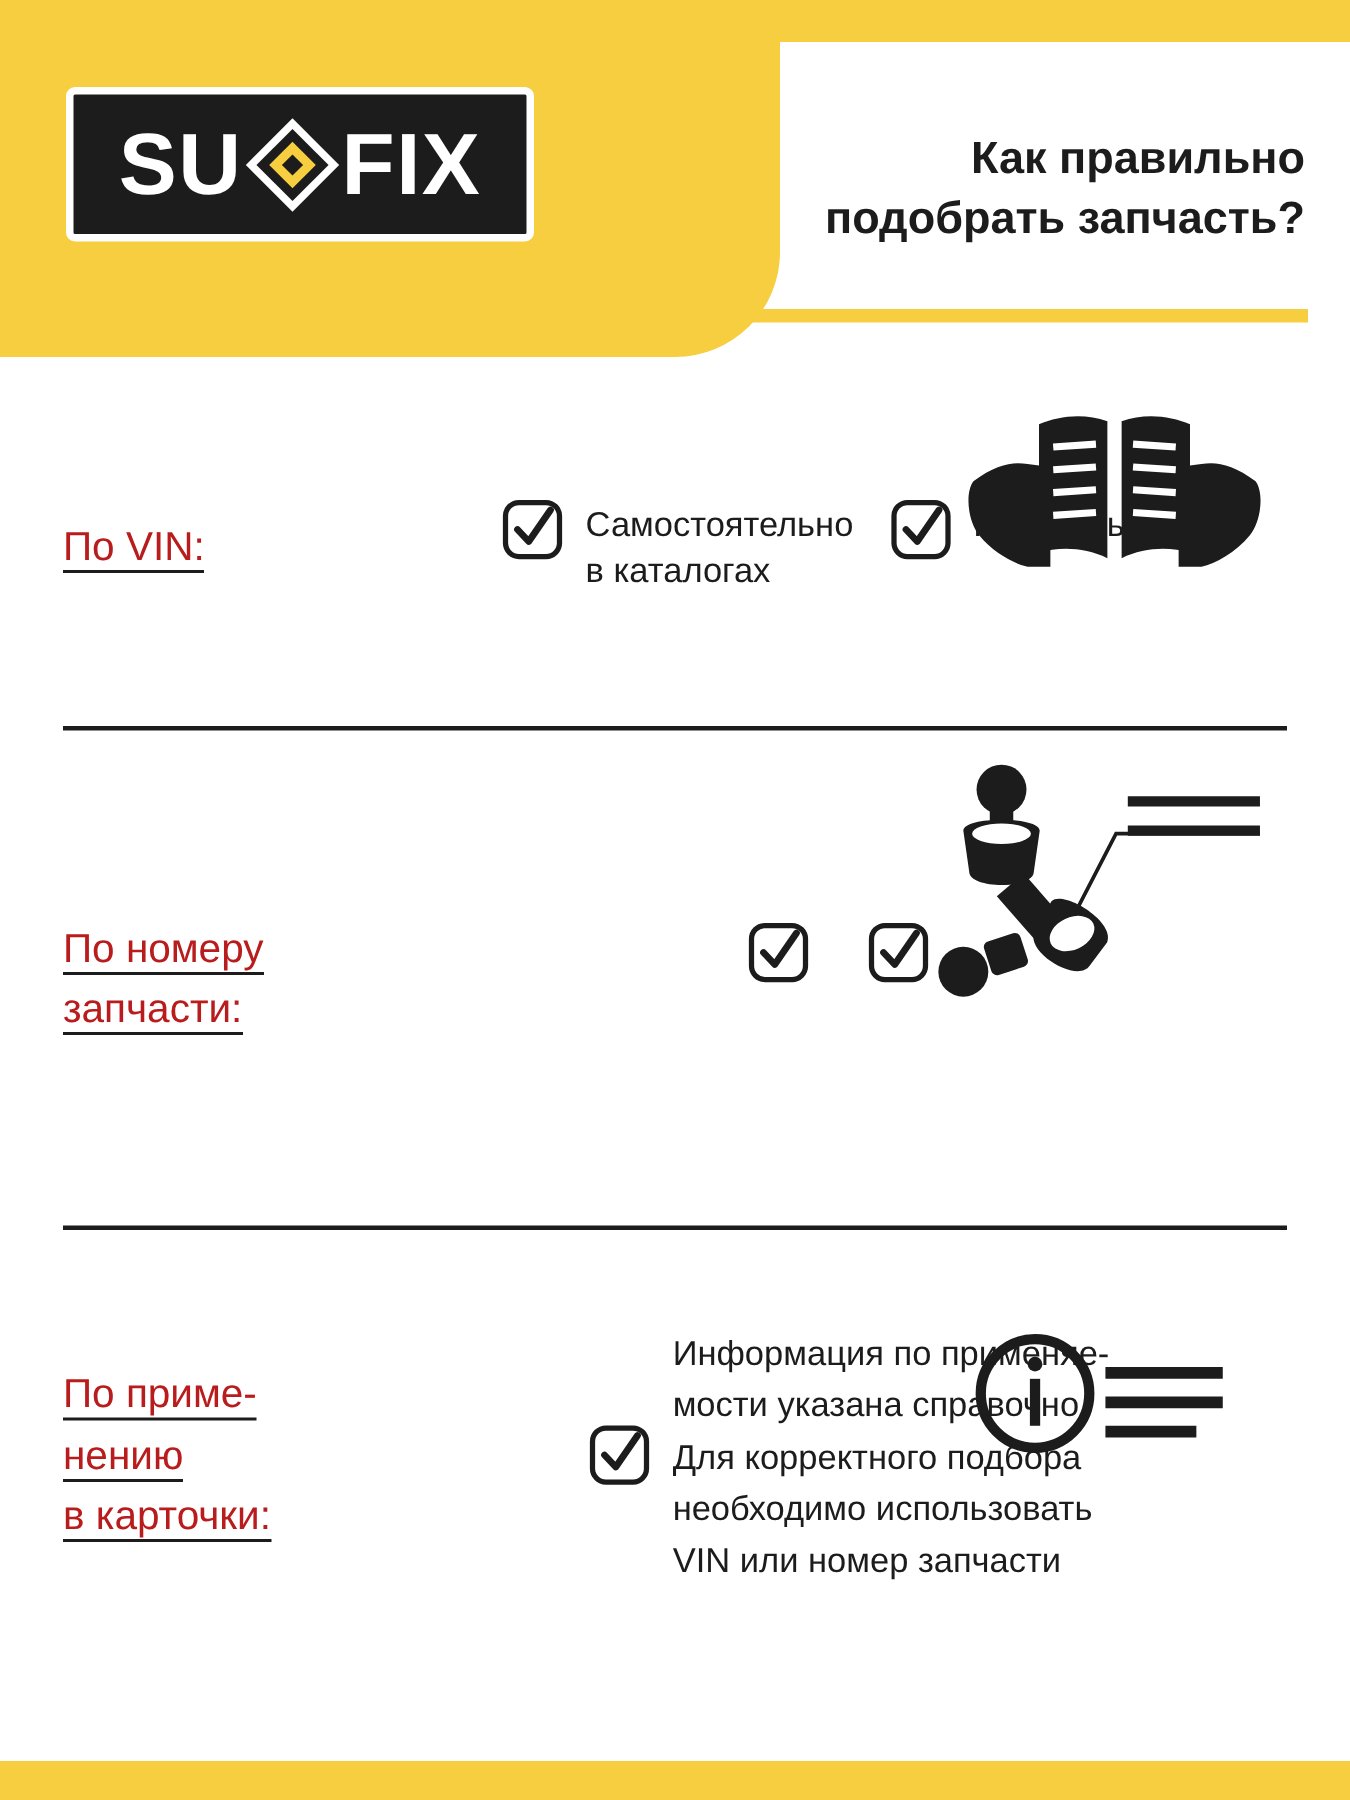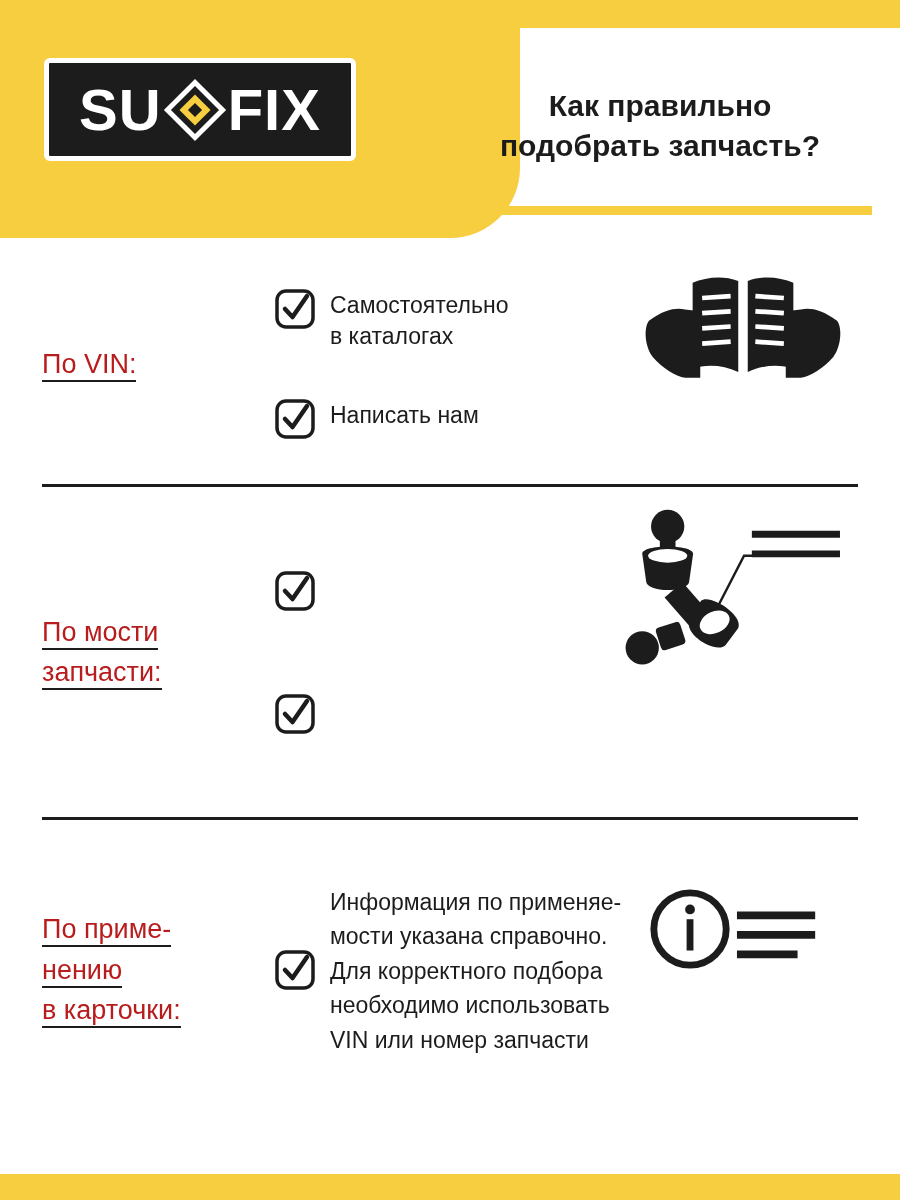--- a/index.html
+++ b/index.html
@@ -120,21 +120,21 @@
     margin-top: -5px;
     background: #1c1c1c;
     transform: rotate(45deg);
   }
 
   .header-title {
     position: absolute;
     right: 30px;
     top: 86px;
     width: 420px;
-    text-align: center;
+    text-align: right;
     font-family: "Liberation Sans", sans-serif;
     font-weight: bold;
     font-size: 30px;
     line-height: 1.32;
     color: #1c1c1c;
   }
   .header-underline {
     position: absolute;
     right: 28px;
     top: 206px;
@@ -172,21 +172,21 @@
   .sec-label span {
     border-bottom: 2px solid #1c1c1c;
     padding-bottom: 1px;
     display: inline;
     box-decoration-break: clone;
     -webkit-box-decoration-break: clone;
   }
   .sec-items {
     flex: 1 1 auto;
     display: flex;
-    flex-direction: column;
+    flex-direction: row;
     justify-content: center;
     gap: 24px;
   }
   .item {
     display: flex;
     align-items: flex-start;
     margin: 11px 0;
   }
   .check {
     flex: 0 0 auto;
@@ -311,21 +311,21 @@
             <line x1="118" y1="70" x2="148" y2="72"></line>
             <line x1="118" y1="86" x2="148" y2="88"></line>
           </g>
         </svg>
       </div>
     </div>
 
     <div class="divider"></div>
 
     <div class="section" id="section-oem">
-      <div class="sec-label"><span style="white-space: pre-line;">По мости
+      <div class="sec-label"><span style="white-space: pre-line;">По номеру
 запчасти:</span></div>
       <div class="sec-items">
 
         <div class="item" style="margin-bottom:46px;">
           <span class="check">
             <svg viewBox="0 0 42 42" width="42" height="42">
               <rect x="3" y="3" width="36" height="36" rx="9" ry="9" fill="none" stroke="#1c1c1c" stroke-width="3.5"></rect>
               <path d="M11 21 L18.5 29 L33 8" fill="none" stroke="#1c1c1c" stroke-width="4.5" stroke-linecap="round" stroke-linejoin="round"></path>
             </svg>
           </span>

